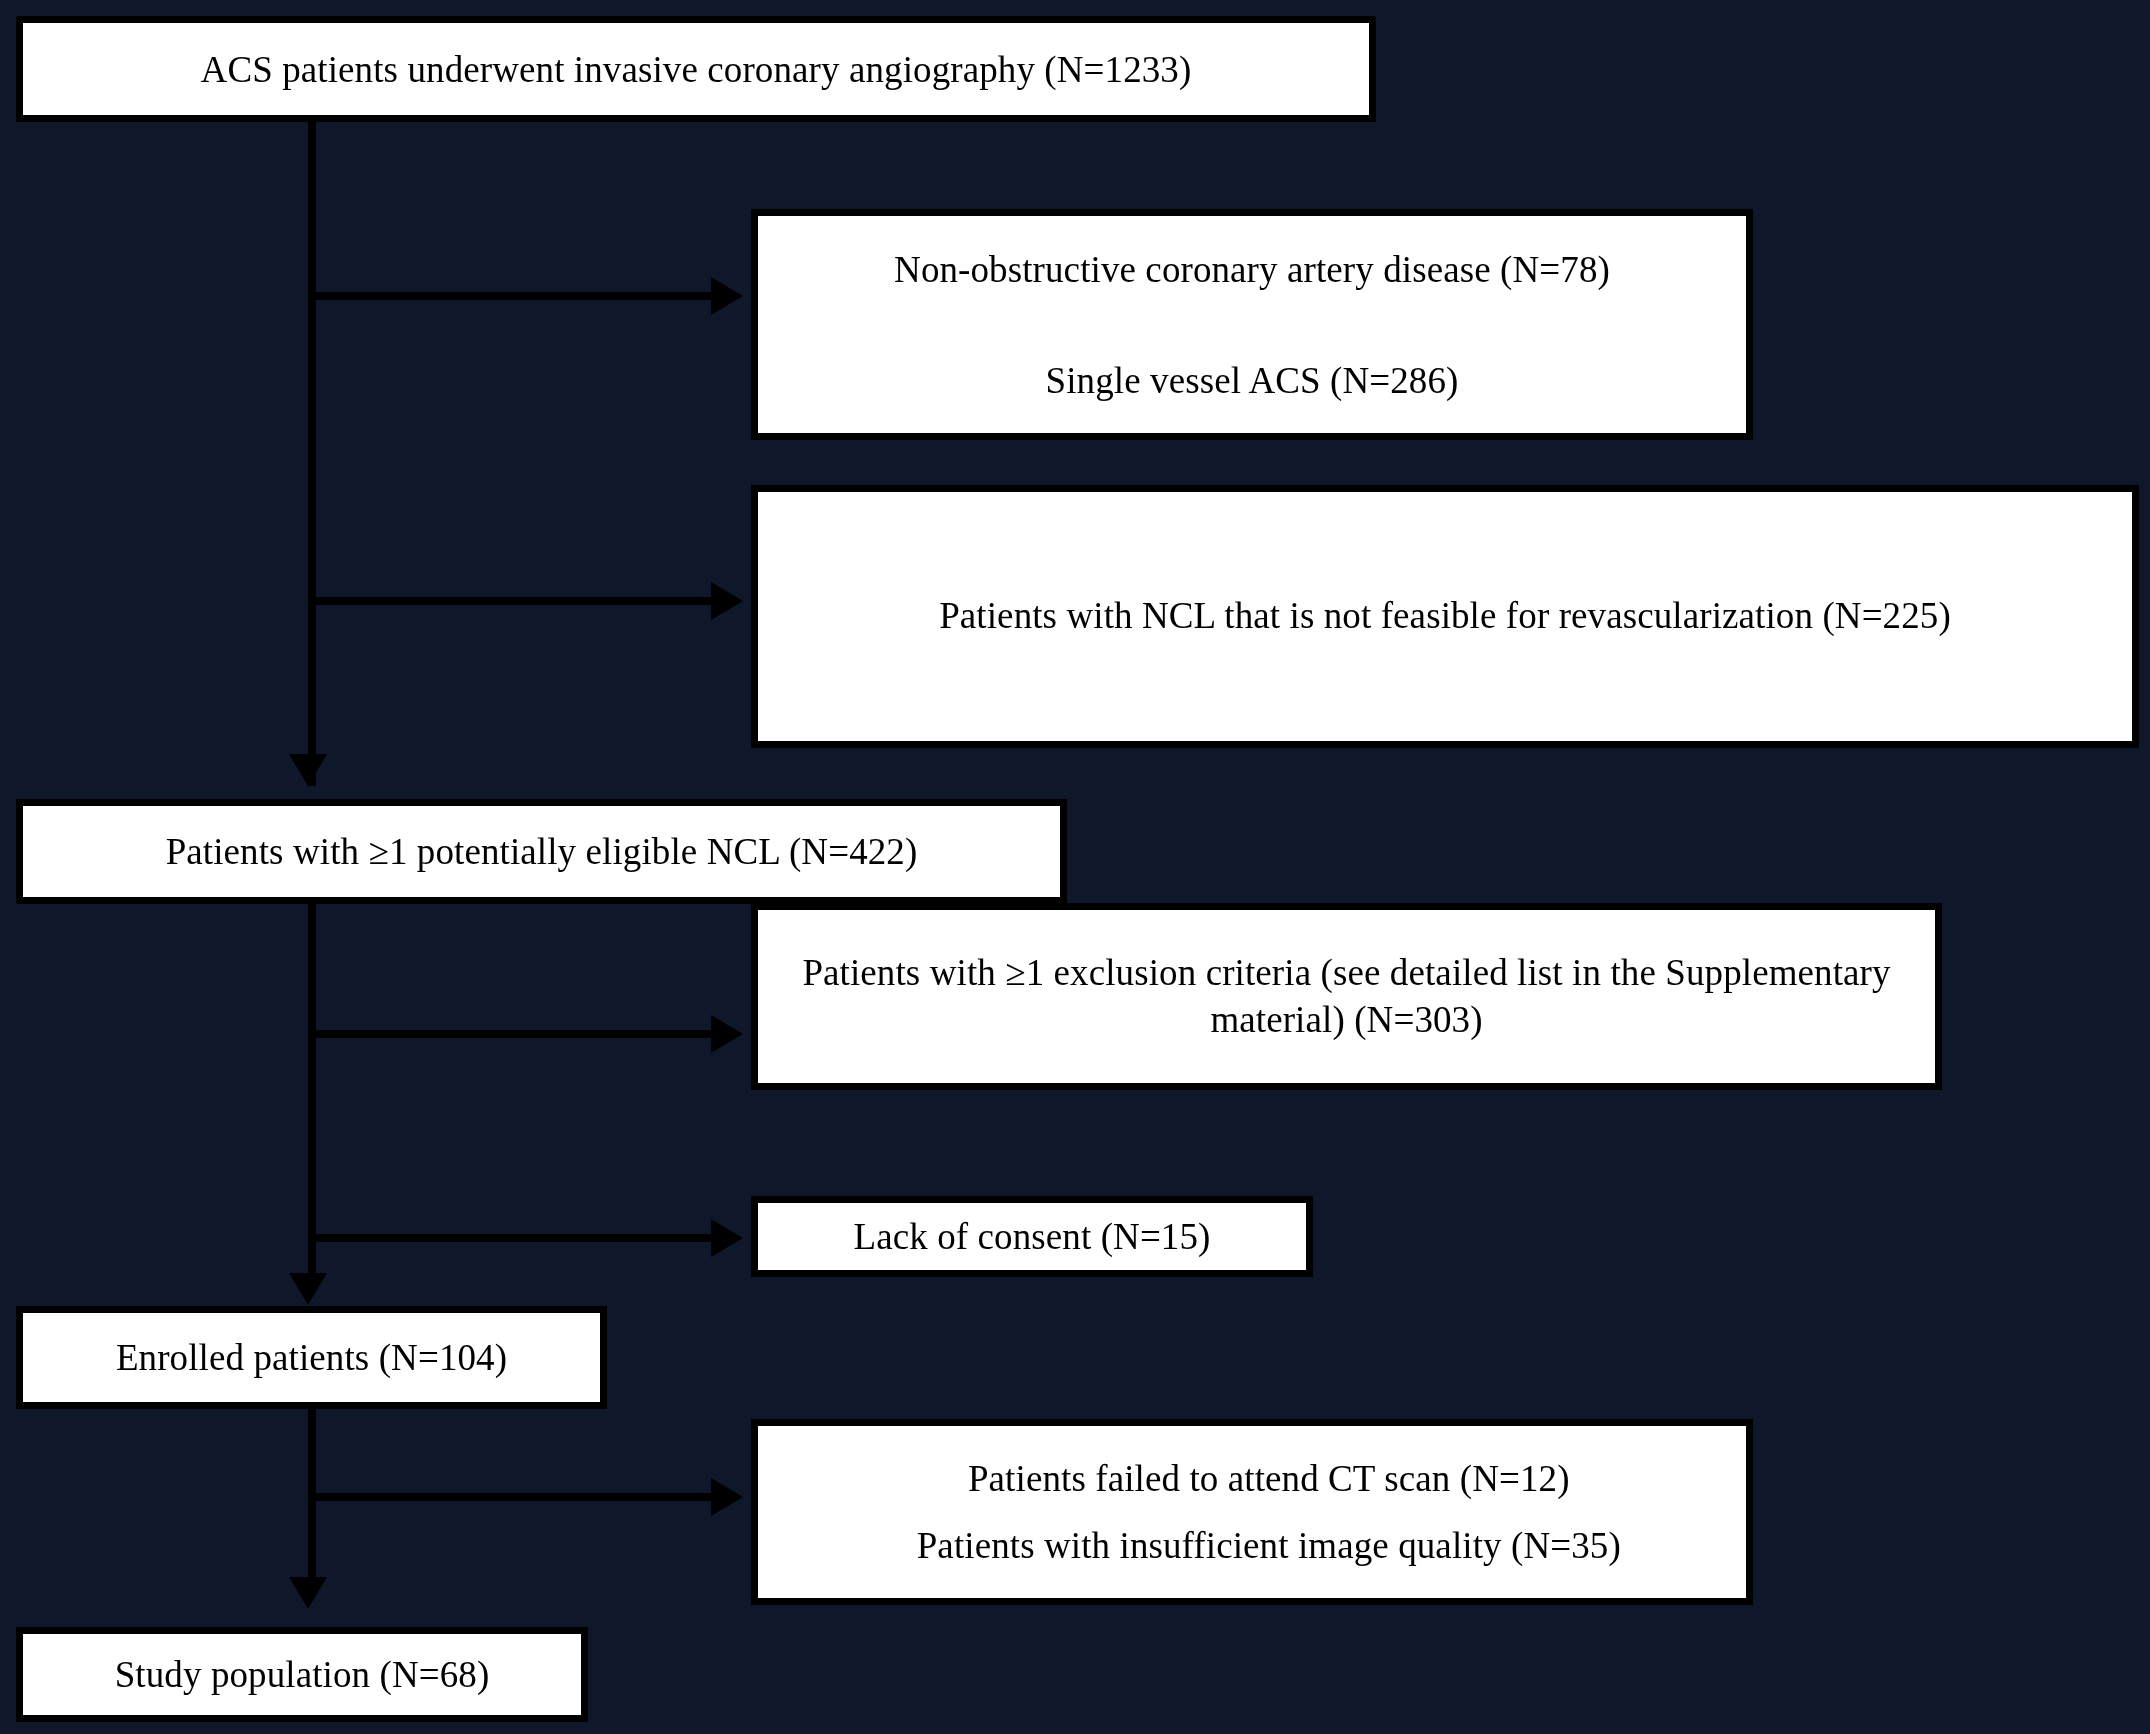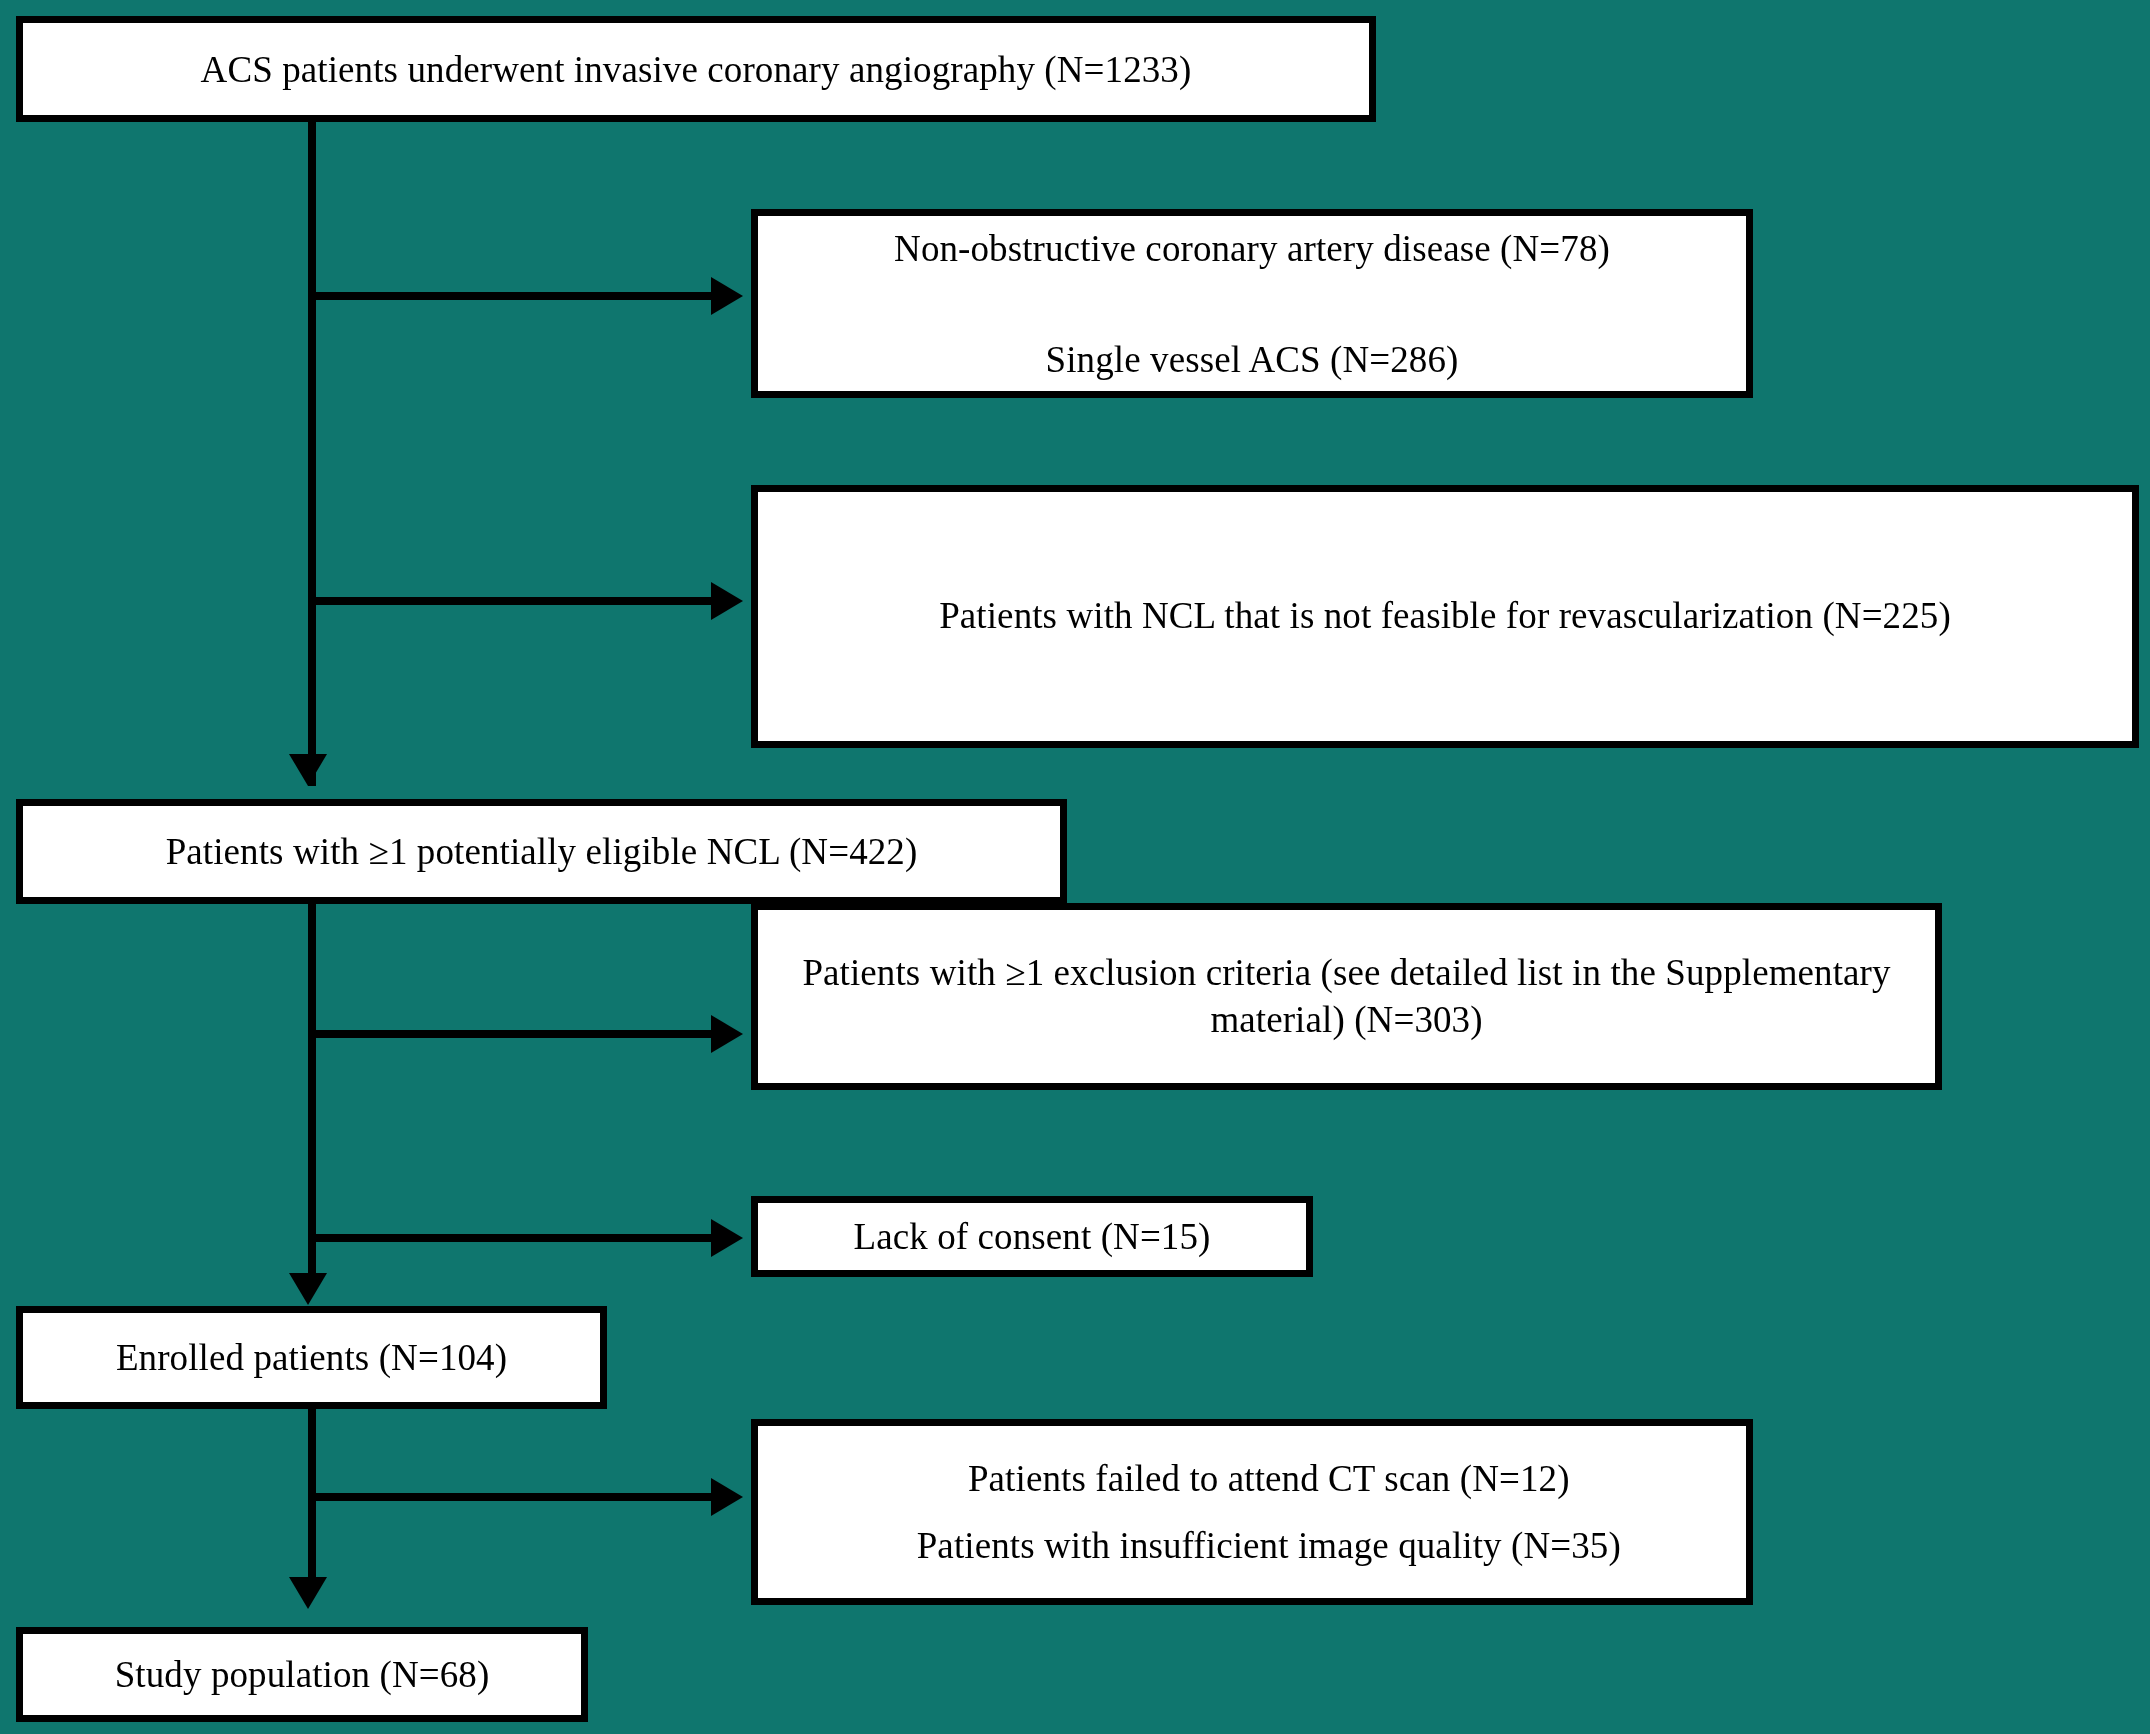--- a/index.html
+++ b/index.html
@@ -4,21 +4,21 @@
 <style>
   html, body {
     margin: 0;
     padding: 0;
     background: #ffffff;
   }
   #canvas {
     position: relative;
     width: 2151px;
     height: 1735px;
-    background: #0f766e;
+    background: #0f172a;
     overflow: hidden;
     font-family: "Liberation Serif", "DejaVu Serif", serif;
     color: #000000;
   }
   .node {
     position: absolute;
     box-sizing: border-box;
     border: 7.2px solid #000000;
     background: #ffffff;
     display: flex;
@@ -97,21 +97,21 @@
   <div class="vline" style="left:308px; top:1388px; height:204px;"></div>
   <div class="arrow-down" style="left:289px; top:1577px;"></div>
 
   <div class="hline" style="left:308px; top:1493px; width:407px;"></div>
   <div class="arrow-right" style="left:711px; top:1478px;"></div>
 
   <div class="node" style="left:16px; top:16.4px; width:1360px; height:106px;">
     <span class="line">ACS patients underwent invasive coronary angiography (N=1233)</span>
   </div>
 
-  <div class="node multi" style="left:751px; top:209px; width:1002px; height:189px;gap:44px;">
+  <div class="node multi" style="left:751px; top:209px; width:1002px; height:231px;gap:44px;">
     <span class="line">Non-obstructive coronary artery disease (N=78)</span>
     <span class="line">Single vessel ACS (N=286)</span>
   </div>
 
   <div class="node multi wrapbox" style="left:751px; top:485px; width:1388px; height:263px;">
     <span class="line">Patients with NCL that is not feasible for revascularization (N=225)</span>
   </div>
 
   <div class="node" style="left:16px; top:799px; width:1051px; height:105px;">
     <span class="line">Patients with ≥1 potentially eligible NCL (N=422)</span>

